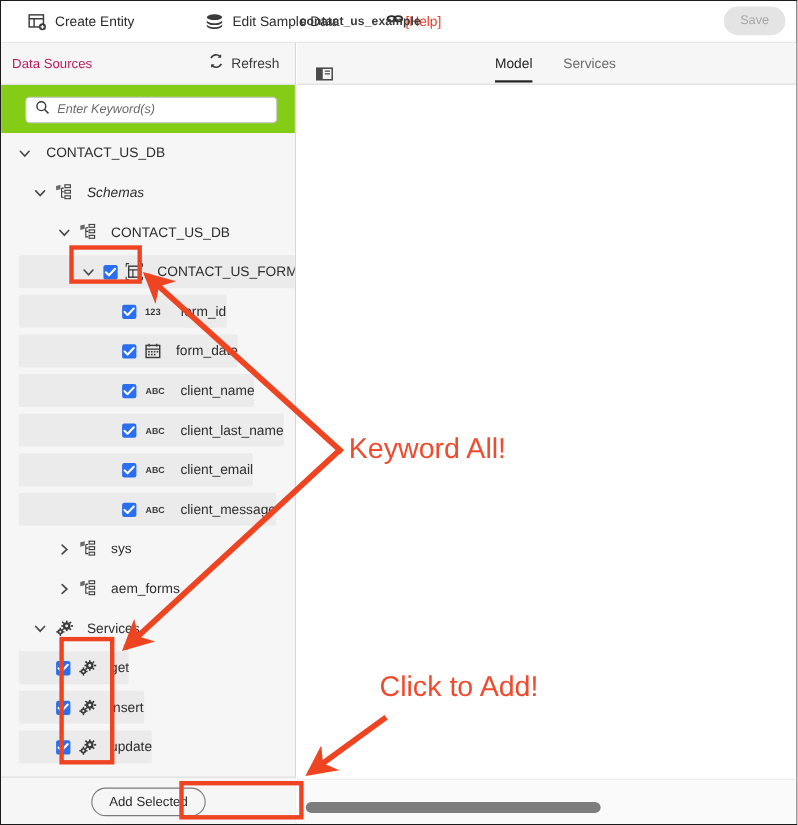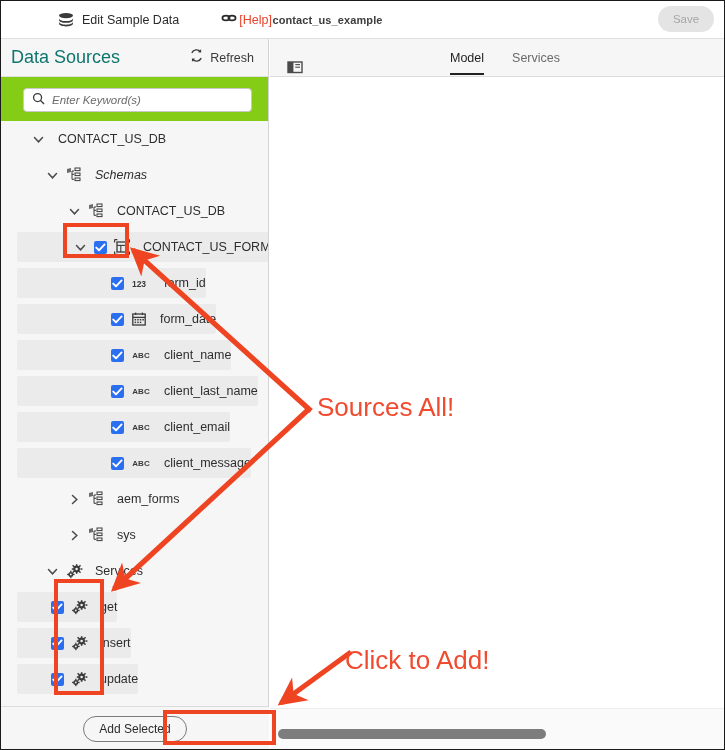--- a/index.html
+++ b/index.html
@@ -70,21 +70,21 @@
   }
   .ds-header {
     position: relative;
     height: 38px;
     border-bottom: 1px solid #e0e0e0;
     display: flex; align-items: center;
     background: #f6f6f6;
   }
   .ds-title {
     margin-left: 10px;
-    font-size: 18px; color: #0f766e;
+    font-size: 12px; color: #be185d;
   }
   .refresh-btn {
     position: absolute; right: 14px; top: 9px;
     display: flex; align-items: center; gap: 6px;
     cursor: pointer;
   }
   .refresh-label { font-size: 12.5px; color: #3a3a3a; }
 
   .search-wrap {
     padding: 11px 16px 9px 22px;
@@ -117,21 +117,20 @@
     background: #f6f6f6;
     overflow: hidden;
   }
   .tree-row {
     position: relative;
     height: 36px;
     display: flex; align-items: center;
     cursor: pointer;
     font-size: 12.5px;
     color: #2e2e2e;
-    margin-left: 16px;
   }
   .tree-row.shaded {
     background: #ebebeb;
     margin: 0 8px 0 16px;
     border-radius: 2px;
     height: 30px;
   }
   .leafwrap { width:100%; height:36px; display:flex; align-items:center; }
   .chev {
     width: 14px; height: 14px; flex: none;
@@ -241,20 +240,33 @@
     white-space: nowrap;
   }
 </style>
 </head>
 <body>
 
 <div id="app">
 
   <div class="toolbar">
 
+    <div class="tb-btn tb-create">
+      <span class="tb-icon">
+        <svg width="18" height="18" viewBox="0 0 18 18">
+          <rect x="1.5" y="2.5" width="13" height="11" fill="none" stroke="#3a3a3a" stroke-width="1.3"></rect>
+          <line x1="1.5" y1="6" x2="14.5" y2="6" stroke="#3a3a3a" stroke-width="1.3"></line>
+          <line x1="6" y1="6" x2="6" y2="13.5" stroke="#3a3a3a" stroke-width="1.3"></line>
+          <circle cx="13.6" cy="13.4" r="3.2" fill="#3a3a3a"></circle>
+          <line x1="13.6" y1="11.7" x2="13.6" y2="15.1" stroke="#fff" stroke-width="1.1"></line>
+          <line x1="11.9" y1="13.4" x2="15.3" y2="13.4" stroke="#fff" stroke-width="1.1"></line>
+        </svg>
+      </span>
+      <span class="tb-btn-label">Create Entity</span>
+    </div>
 
     <div class="tb-btn tb-edit">
       <span class="tb-icon">
         <svg width="18" height="18" viewBox="0 0 18 18">
           <ellipse cx="9" cy="4.6" rx="7" ry="2.6" fill="#3a3a3a"></ellipse>
           <path d="M2 7.2 C2 8.9 5.2 10.1 9 10.1 C12.8 10.1 16 8.9 16 7.2 L16 8.9 C16 10.6 12.8 11.8 9 11.8 C5.2 11.8 2 10.6 2 8.9 Z" fill="#3a3a3a"></path>
           <path d="M2 10.8 C2 12.5 5.2 13.7 9 13.7 C12.8 13.7 16 12.5 16 10.8 L16 12.5 C16 14.2 12.8 15.4 9 15.4 C5.2 15.4 2 14.2 2 12.5 Z" fill="#3a3a3a"></path>
         </svg>
       </span>
       <span class="tb-btn-label">Edit Sample Data</span>
@@ -481,38 +493,38 @@
                 <path d="M4.5 2.5 L8.8 6.5 L4.5 10.5" fill="none" stroke="#4a4a4a" stroke-width="1.5" stroke-linecap="round"></path>
               </svg>
             </span>
             <span class="ti" style="width: 16px;"><svg width="16" height="16" viewBox="0 0 16 16">
                 <path d="M1 2 L5 1 L5 5 L1 6 Z" fill="#6a6a6a"></path>
                 <rect x="9" y="1" width="5" height="2.6" fill="none" stroke="#3a3a3a" stroke-width="1"></rect>
                 <rect x="9" y="6" width="5" height="2.6" fill="none" stroke="#3a3a3a" stroke-width="1"></rect>
                 <rect x="9" y="11" width="5" height="2.6" fill="none" stroke="#3a3a3a" stroke-width="1"></rect>
                 <path d="M6 4 L8 4 M6 4 L6 12.3 L8 12.3 M6 7.3 L8 7.3" fill="none" stroke="#3a3a3a" stroke-width="1"></path>
               </svg></span>
-            <span class="tlabel" style="margin-left: 6px;">aem_forms</span>
+            <span class="tlabel" style="margin-left: 6px;">sys</span>
           </div>
         </div>
         <div class="tree-row">
           <div style="display: flex; align-items: center; gap: 7px; padding-left: 50px; width: 100%;">
             <span class="chev">
               <svg width="13" height="13" viewBox="0 0 13 13">
                 <path d="M4.5 2.5 L8.8 6.5 L4.5 10.5" fill="none" stroke="#4a4a4a" stroke-width="1.5" stroke-linecap="round"></path>
               </svg>
             </span>
             <span class="ti" style="width: 16px;"><svg width="16" height="16" viewBox="0 0 16 16">
                 <path d="M1 2 L5 1 L5 5 L1 6 Z" fill="#6a6a6a"></path>
                 <rect x="9" y="1" width="5" height="2.6" fill="none" stroke="#3a3a3a" stroke-width="1"></rect>
                 <rect x="9" y="6" width="5" height="2.6" fill="none" stroke="#3a3a3a" stroke-width="1"></rect>
                 <rect x="9" y="11" width="5" height="2.6" fill="none" stroke="#3a3a3a" stroke-width="1"></rect>
                 <path d="M6 4 L8 4 M6 4 L6 12.3 L8 12.3 M6 7.3 L8 7.3" fill="none" stroke="#3a3a3a" stroke-width="1"></path>
               </svg></span>
-            <span class="tlabel" style="margin-left: 6px;">sys</span>
+            <span class="tlabel" style="margin-left: 6px;">aem_forms</span>
           </div>
         </div>
         <div class="tree-row">
           <div style="display: flex; align-items: center; gap: 7px; padding-left: 28px; width: 100%;">
             <span class="chev">
               <svg width="13" height="13" viewBox="0 0 13 13">
                 <path d="M2.5 4.5 L6.5 8.8 L10.5 4.5" fill="none" stroke="#4a4a4a" stroke-width="1.5" stroke-linecap="round"></path>
               </svg>
             </span>
             <span class="ti" style="width: 16px;"><svg width="18" height="17" viewBox="0 0 18 17">
@@ -684,18 +696,18 @@
       <defs>
         <marker id="ah" markerWidth="6" markerHeight="6" refX="4.6" refY="3" orient="auto" markerUnits="strokeWidth">
           <path d="M0,0.3 L5.4,3 L0,5.7 L1.6,3 Z" fill="#ee4422"></path>
         </marker>
       </defs>
       <line x1="310" y1="410" x2="132" y2="249" stroke="#ee4422" stroke-width="5.2" marker-end="url(#ah)"></line>
       <line x1="308" y1="408" x2="113" y2="588" stroke="#ee4422" stroke-width="5.2" marker-end="url(#ah)"></line>
       <line x1="350" y1="651" x2="280" y2="702" stroke="#ee4422" stroke-width="5.2" marker-end="url(#ah)"></line>
     </svg>
 
-    <div class="anno-text" style="left:316px; top:391px;">Sources All!</div>
-
-    <div class="anno-text" style="left:344px; top:644px;">Click to Add!</div>
+    <div class="anno-text" style="left:316px; top:391px;">Keyword All!</div>
+
+    <div class="anno-text" style="left:344px; top:608px;">Click to Add!</div>
   </div>
 
 </div>
 
 </body></html>

